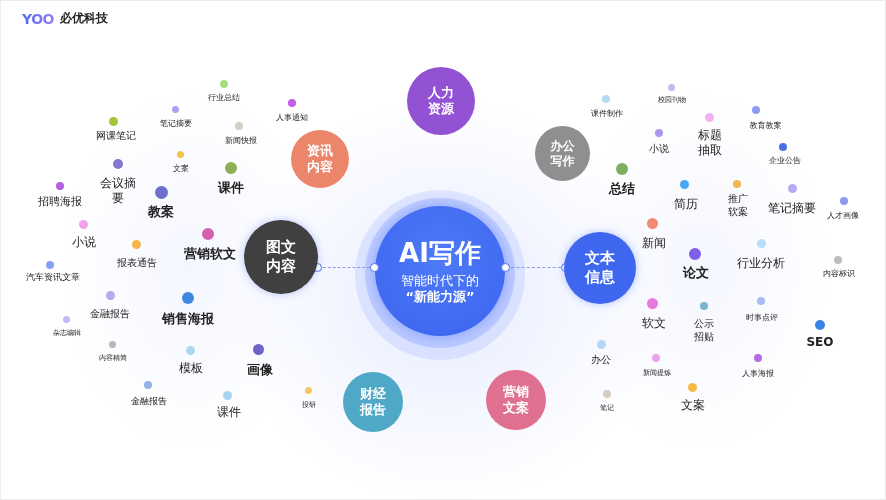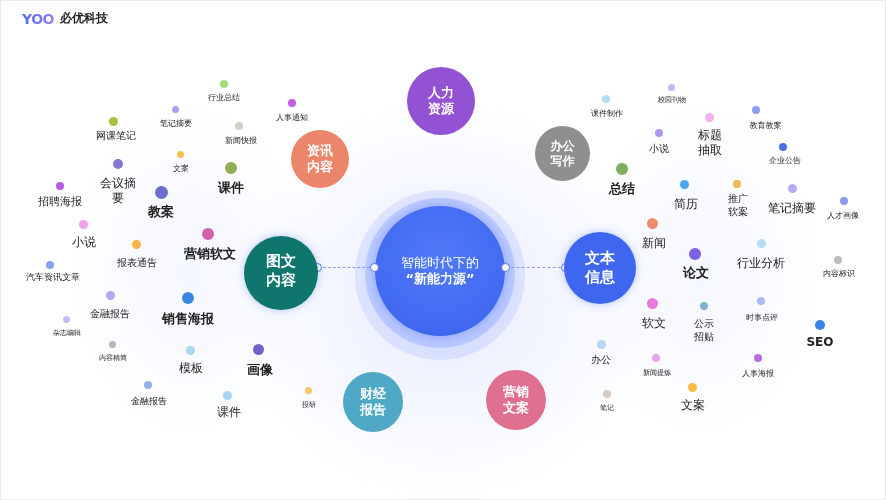--- a/index.html
+++ b/index.html
@@ -52,30 +52,31 @@
   <span class="logo-mark">YOO</span>
   <span class="logo-text">必优科技</span>
 </div>
 
 <div class="connector" style="left:318px;width:57px;"></div>
 <div class="connector" style="left:506px;width:60px;"></div>
 
 <div class="center-ring1"></div>
 <div class="center-ring2"></div>
 <div class="hub center">
+  <span class="t1">AI写作</span>
   <span class="t2">智能时代下的</span>
   <span class="t3">“新能力源”</span>
 </div>
 
 <div class="cdot" style="left:313px;top:263px;"></div>
 <div class="cdot" style="left:370px;top:263px;"></div>
 <div class="cdot" style="left:501px;top:263px;"></div>
 <div class="cdot" style="left:561px;top:263px;"></div>
 
-<div class="hub" style="left:244px;top:236px;width:74px;height:74px;background:#0f766e;font-size:15px;box-shadow:0 0 8px rgba(62,102,238,0.35);font-family:Liberation Mono, monospace;">
+<div class="hub" style="left:244px;top:220px;width:74px;height:74px;background:#404040;font-size:15px;box-shadow:0 0 8px rgba(62,102,238,0.35);">
   <span>图文</span>
   <span>内容</span>
 </div>
 <div class="hub" style="left:564px;top:232px;width:72px;height:72px;background:#3e66ee;font-size:15px;box-shadow:0 0 8px rgba(62,102,238,0.35);">
   <span>文本</span>
   <span>信息</span>
 </div>
 <div class="hub" style="left:291px;top:130px;width:58px;height:58px;background:#ec866a;font-size:13px;">
   <span>资讯</span>
   <span>内容</span>

